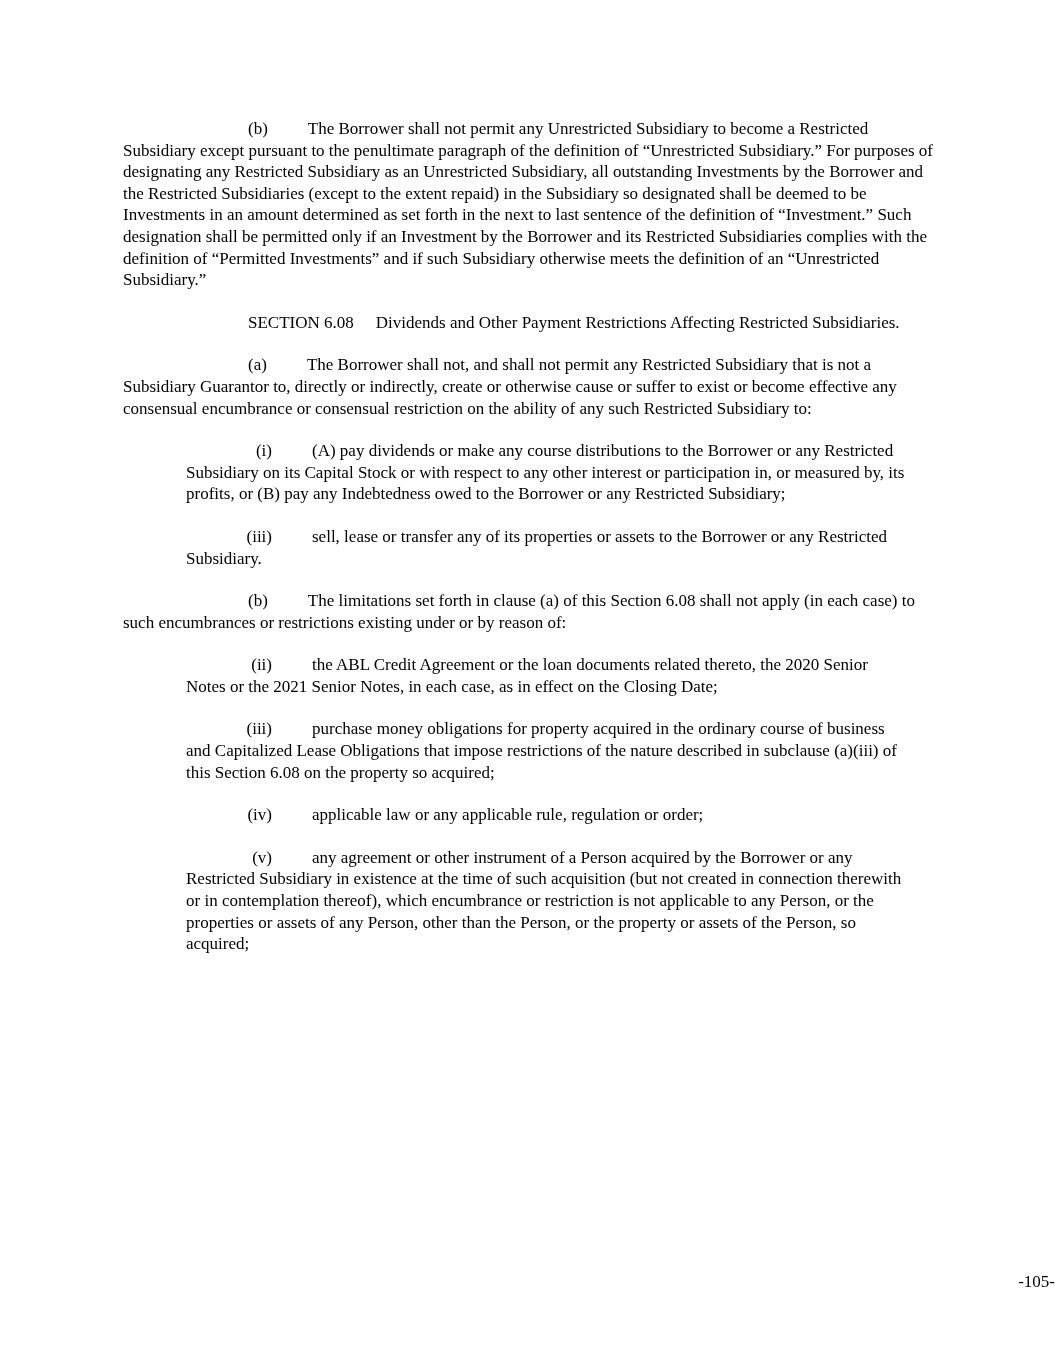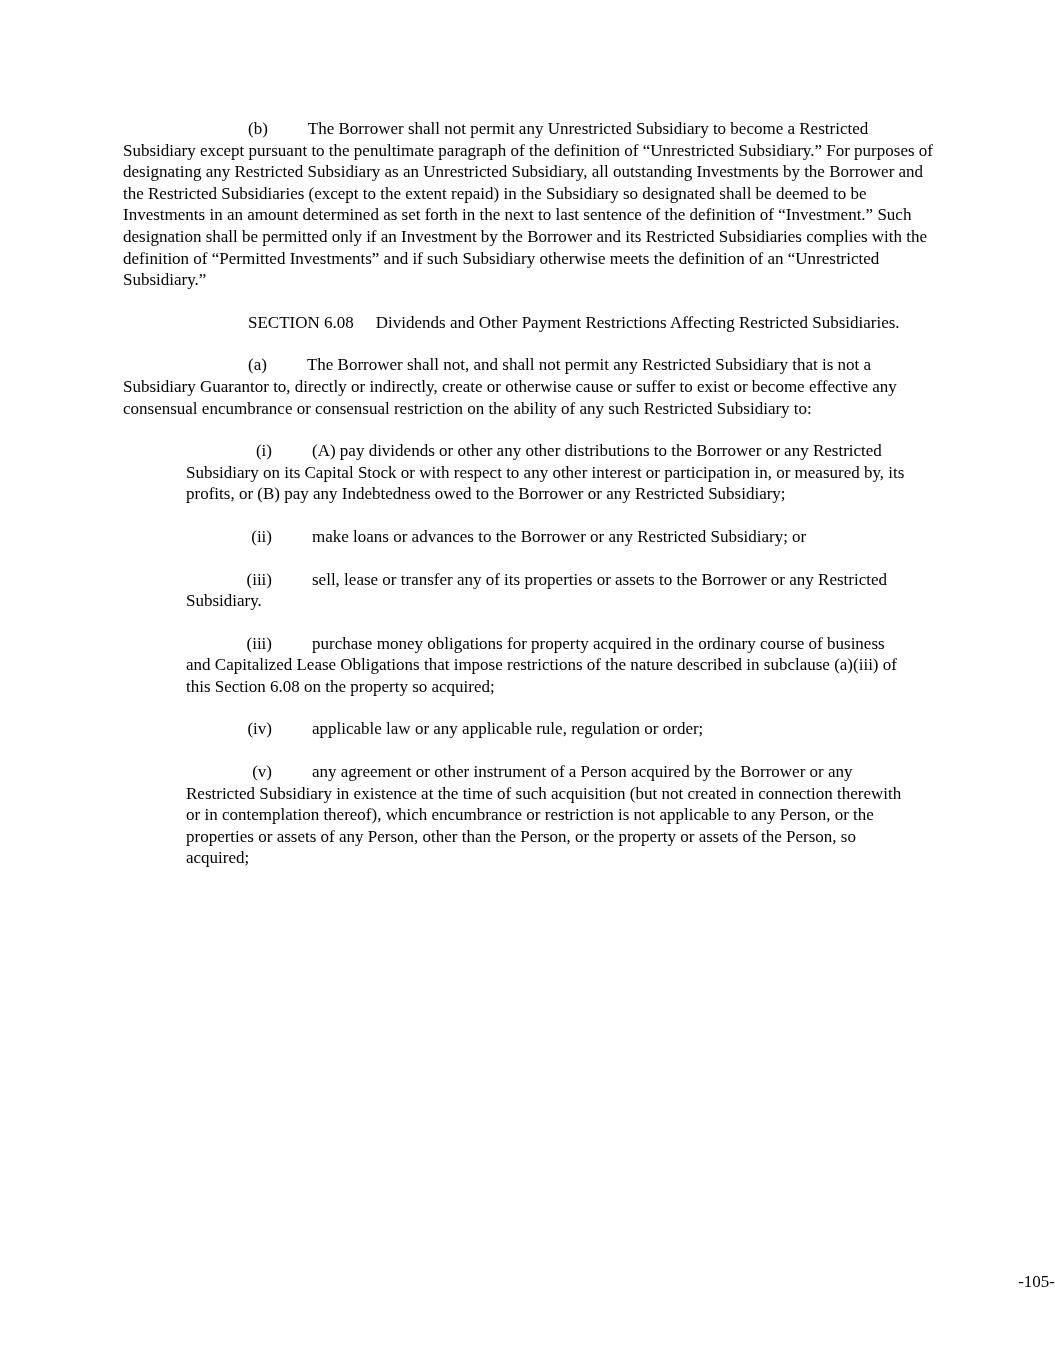--- a/index.html
+++ b/index.html
@@ -56,28 +56,29 @@
 <body>
 
 <div class="page">
 
   <p class="para"><span class="lbl">(b)</span><span class="txt">The Borrower shall not permit any Unrestricted Subsidiary to become a Restricted Subsidiary except pursuant to the penultimate paragraph of the definition of “Unrestricted Subsidiary.”  For purposes of designating any Restricted Subsidiary as an Unrestricted Subsidiary, all outstanding Investments by the Borrower and the Restricted Subsidiaries (except to the extent repaid) in the Subsidiary so designated shall be deemed to be Investments in an amount determined as set forth in the next to last sentence of the definition of “Investment.”  Such designation shall be permitted only if an Investment by the Borrower and its Restricted Subsidiaries complies with the definition of “Permitted Investments” and if such Subsidiary otherwise meets the definition of an “Unrestricted Subsidiary.”</span></p>
 
   <p class="para heading"><span class="lbl">SECTION 6.08</span><span class="underline">Dividends and Other Payment Restrictions Affecting Restricted Subsidiaries</span><span>.</span></p>
 
   <p class="para"><span class="lbl">(a)</span><span class="txt">The Borrower shall not, and shall not permit any Restricted Subsidiary that is not a Subsidiary Guarantor to, directly or indirectly, create or otherwise cause or suffer to exist or become effective any consensual encumbrance or consensual restriction on the ability of any such Restricted Subsidiary to:</span></p>
 
-  <p class="para item"><span class="lbl">(i)</span><span class="txt">(A) pay dividends or other any other distributions to the Borrower or any Restricted Subsidiary on its Capital Stock or with respect to any other interest or participation in, or measured by, its profits, or (B) pay any Indebtedness owed to the Borrower or any Restricted Subsidiary;</span></p>
+  <p class="para item"><span class="lbl">(i)</span><span class="txt">(A) pay dividends or make any course distributions to the Borrower or any Restricted Subsidiary on its Capital Stock or with respect to any other interest or participation in, or measured by, its profits, or (B) pay any Indebtedness owed to the Borrower or any Restricted Subsidiary;</span></p>
 
-  <p class="para item"><span class="lbl">(ii)</span><span class="txt">make loans or advances to the Borrower or any Restricted Subsidiary; or</span></p>
 
   <p class="para item"><span class="lbl">(iii)</span><span class="txt">sell, lease or transfer any of its properties or assets to the Borrower or any Restricted Subsidiary.</span></p>
 
+  <p class="para"><span class="lbl">(b)</span><span class="txt">The limitations set forth in clause (a) of this Section 6.08 shall not apply (in each case) to such encumbrances or restrictions existing under or by reason of:</span></p>
 
 
+  <p class="para item"><span class="lbl">(ii)</span><span class="txt">the ABL Credit Agreement or the loan documents related thereto, the 2020 Senior Notes or the 2021 Senior Notes, in each case, as in effect on the Closing Date;</span></p>
 
   <p class="para item"><span class="lbl">(iii)</span><span class="txt">purchase money obligations for property acquired in the ordinary course of business and Capitalized Lease Obligations that impose restrictions of the nature described in subclause (a)(iii) of this Section 6.08 on the property so acquired;</span></p>
 
   <p class="para item"><span class="lbl">(iv)</span><span class="txt">applicable law or any applicable rule, regulation or order;</span></p>
 
   <p class="para item"><span class="lbl">(v)</span><span class="txt">any agreement or other instrument of a Person acquired by the Borrower or any Restricted Subsidiary in existence at the time of such acquisition (but not created in connection therewith or in contemplation thereof), which encumbrance or restriction is not applicable to any Person, or the properties or assets of any Person, other than the Person, or the property or assets of the Person, so acquired;</span></p>
 
   <div class="footer">-105-</div>
 
 </div>

